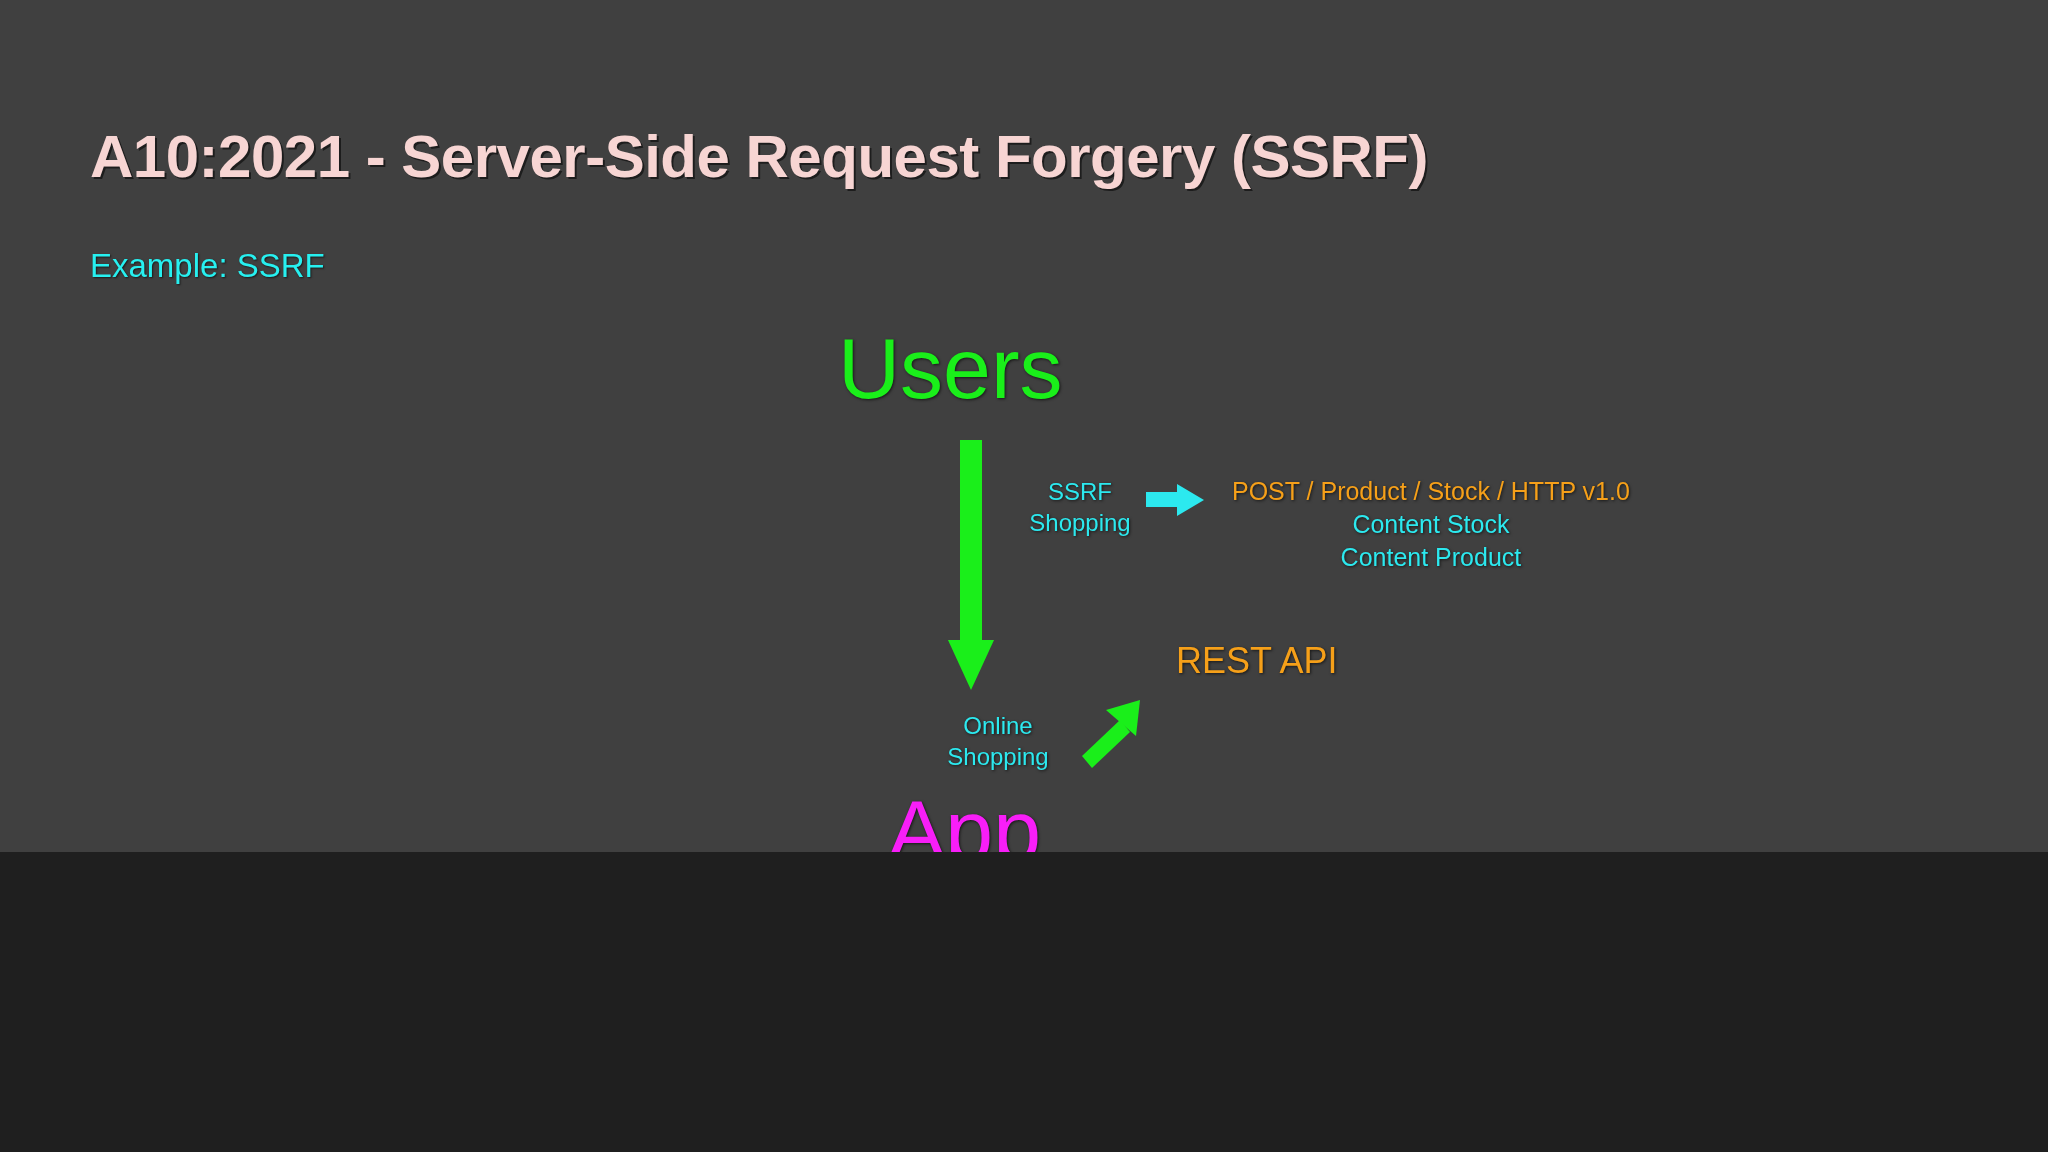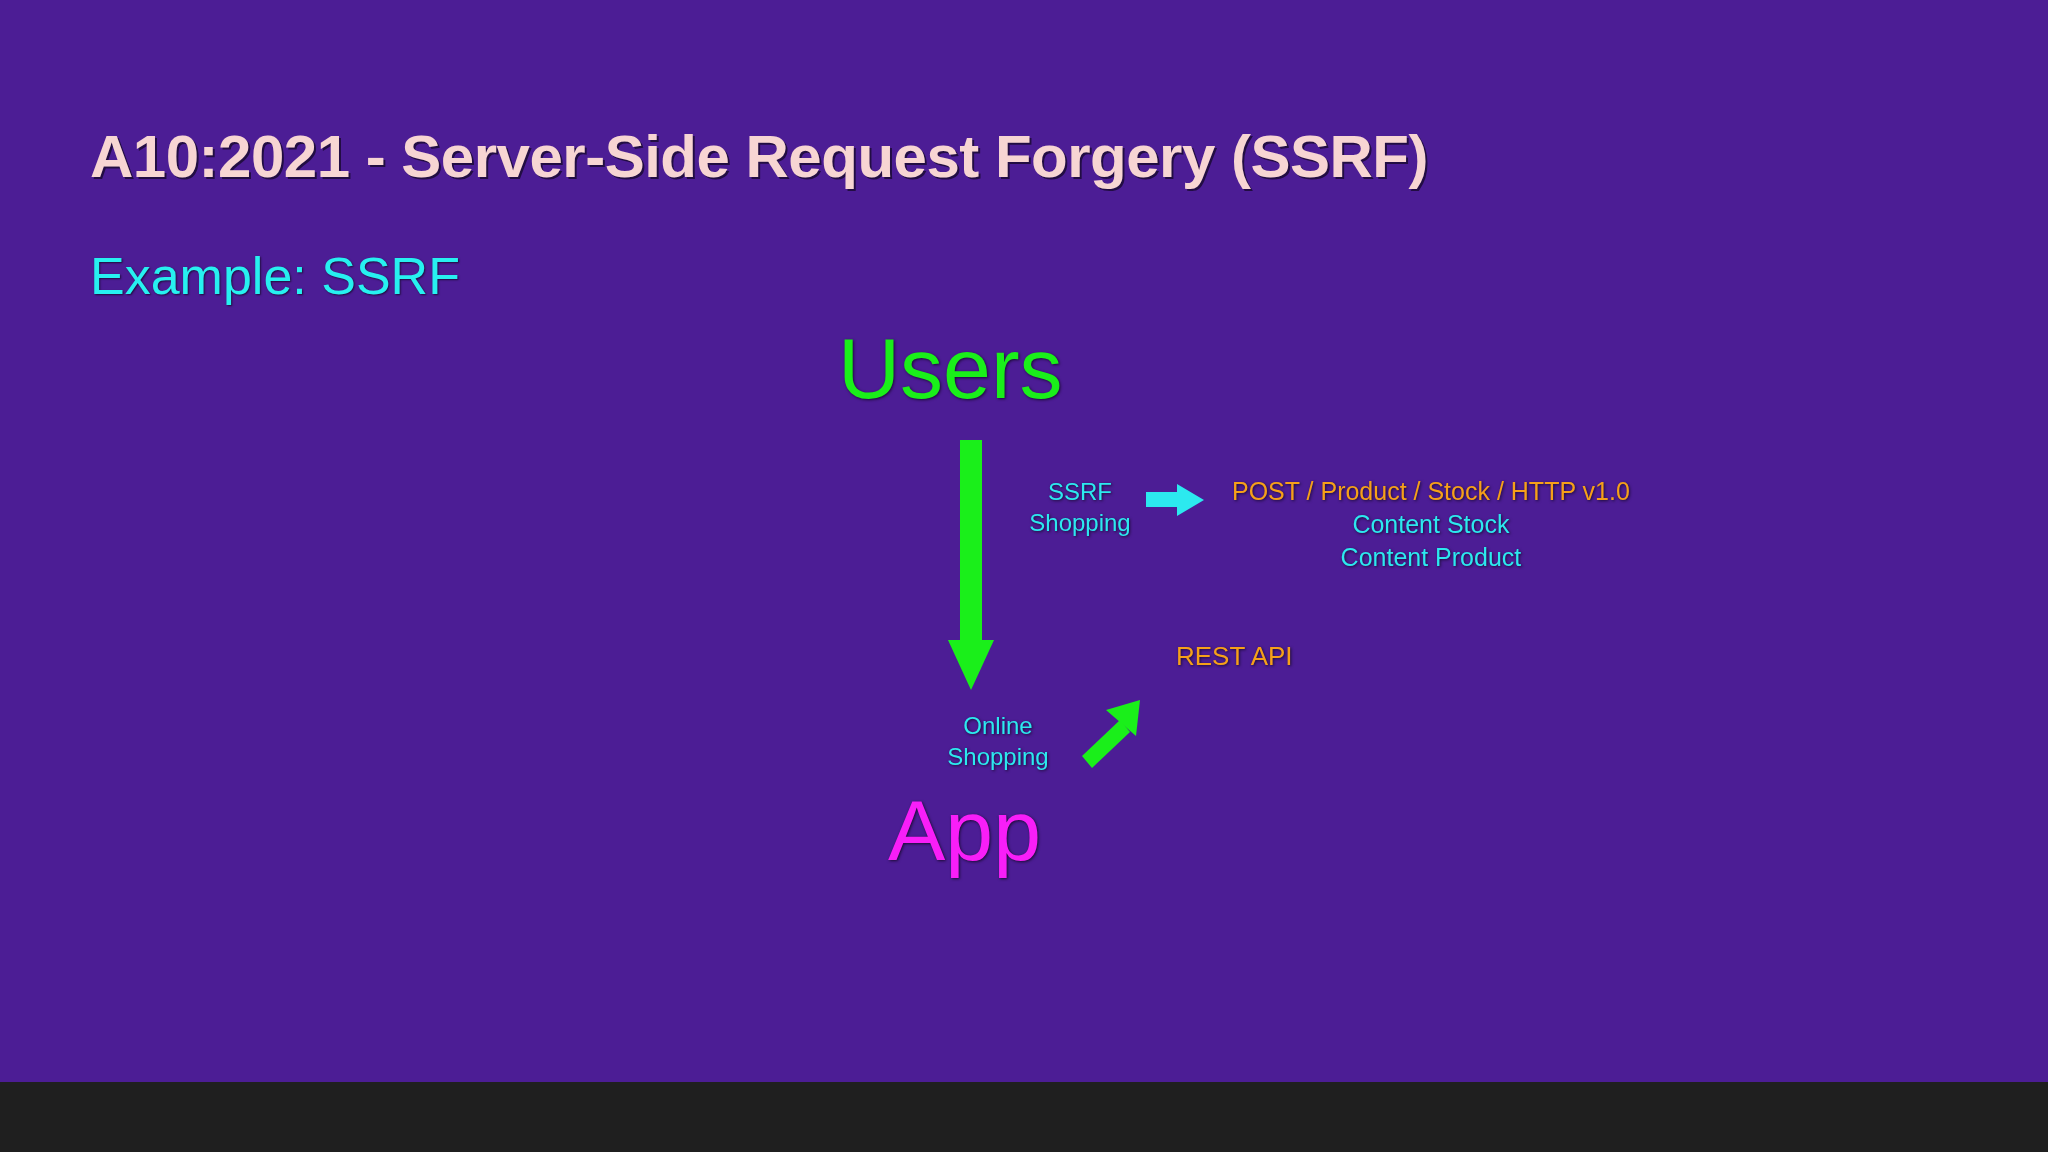--- a/index.html
+++ b/index.html
@@ -7,22 +7,22 @@
     margin: 0;
     padding: 0;
     background: #1f1f1f;
   }
   body {
     font-family: "Liberation Sans", sans-serif;
   }
   #slide {
     position: relative;
     width: 2048px;
-    height: 1082px;
-    background: #4c1d95;
+    height: 852px;
+    background: #404040;
     overflow: hidden;
   }
 
   
   .slide-title {
     position: absolute;
     left: 90px;
     top: 125px;
     font-family: "Liberation Sans", sans-serif;
     font-weight: bold;
@@ -32,21 +32,21 @@
     color: #f7d5d3;
     text-shadow: 2px 2px 0 rgba(0,0,0,0.55);
     white-space: nowrap;
   }
   .slide-subtitle {
     position: absolute;
     left: 90px;
     top: 249px;
     font-family: "Liberation Sans", sans-serif;
     font-weight: normal;
-    font-size: 52px;
+    font-size: 33px;
     line-height: 1.05;
     color: #27f0f0;
     text-shadow: 1px 1px 2px rgba(0,0,0,0.6);
     white-space: nowrap;
   }
 
   
   #diagram {
     position: absolute;
     left: 0;
@@ -109,21 +109,21 @@
     font-size: 25px;
     line-height: 1.32;
     text-align: center;
   }
   .req-line-1 { color: #f6a019; }
   .req-line-2, .req-line-3 { color: #2ce9ef; }
 
   .label-rest {
     left: 1176px;
     top: 643px;
-    font-size: 26px;
+    font-size: 36px;
     line-height: 1;
     color: #f6a019;
   }
 
   
   .arrow-svg {
     position: absolute;
     overflow: visible;
   }
   .arrow-down-users-app { left: 940px; top: 440px; }

